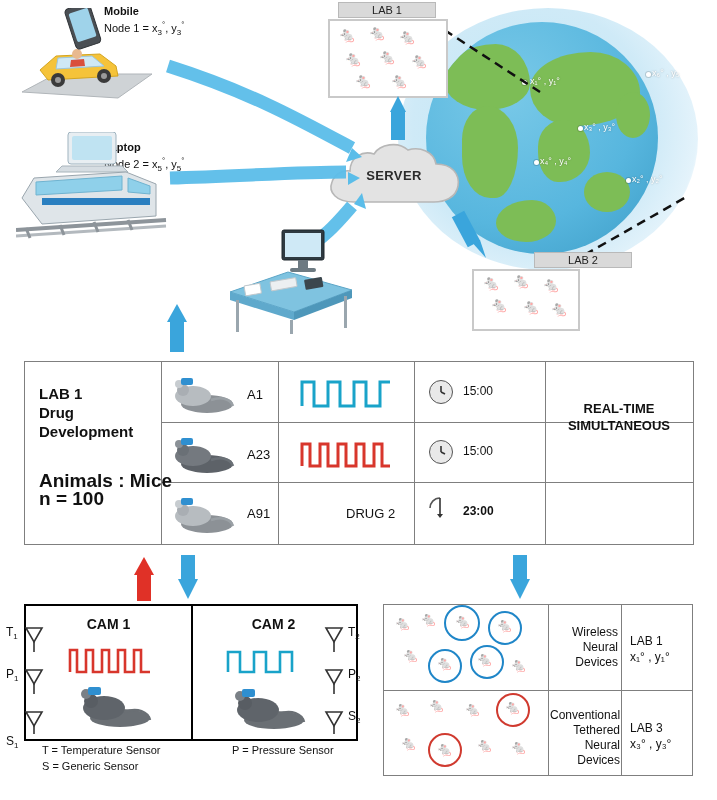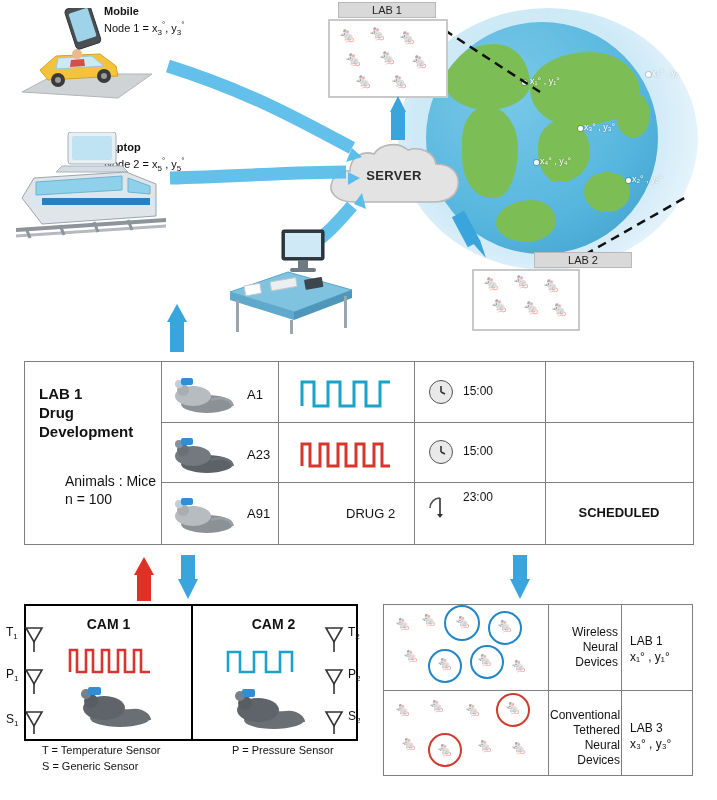--- a/index.html
+++ b/index.html
@@ -52,21 +52,21 @@
   .devlabel{position:absolute;font-size:11px;line-height:14px;color:#111;}
   .devlabel b{font-weight:bold;}
   .sup{font-size:8px;vertical-align:super;}
   .sub{font-size:8px;vertical-align:sub;}
 
   
   #labtable{position:absolute;left:24px;top:361px;width:668px;height:182px;border:1px solid #7f7f7f;background:#fff;}
   .vline{position:absolute;top:0;bottom:0;width:1px;background:#7f7f7f;}
   .hline{position:absolute;left:0;right:0;height:1px;background:#7f7f7f;}
   .lab-title{position:absolute;left:14px;top:22px;width:130px;font-size:15px;font-weight:bold;line-height:19px;}
-  .lab-sub{position:absolute;left:14px;top:110px;width:140px;font-size:14px;font-weight:normal;line-height:18px;margin-left:26px;}
+  .lab-sub{position:absolute;left:14px;top:110px;width:140px;font-size:19px;font-weight:bold;line-height:18px;}
   .animal-id{position:absolute;font-size:13px;}
   .rt-text{position:absolute;font-size:13px;font-weight:bold;text-align:center;line-height:17px;}
   .clockface{position:absolute;width:22px;height:22px;border-radius:50%;border:1.5px solid #555;background:#e9e9e9;}
   .clock-time{position:absolute;font-size:12px;}
 
   
   #cam{position:absolute;left:24px;top:604px;width:330px;height:133px;border:2px solid #000;background:#fff;}
   .camtitle{position:absolute;top:10px;font-size:14px;font-weight:bold;text-align:center;width:50%;}
   .camdiv{position:absolute;left:50%;top:0;bottom:0;width:2px;background:#000;}
   .sensor-lbl{position:absolute;font-size:12px;}
@@ -309,23 +309,26 @@
     <path d="M38,28 C50,24 58,28 60,34" stroke="#9aa0a5" stroke-width="2.5" fill="none"></path>
     <rect x="8" y="6" width="12" height="7" rx="2" fill="#2f8fd0"></rect>
   </svg>
   <div class="animal-id" style="left:222px;top:144px;">A91</div>
   <div class="animal-id" style="left:285px;top:144px;margin-left:36px;">DRUG 2</div>
   <svg class="abs" style="left:402px;top:134px;width:26px;height:26px;">
     <path d="M13,2 C7,2 3,7 3,12" stroke="#555" stroke-width="1.6" fill="none"></path>
     <line x1="13" y1="2" x2="13" y2="20" stroke="#333" stroke-width="1.6"></line>
     <path d="M10,18 L13,22 L16,18" fill="#333"></path>
   </svg>
-  <div class="clock-time" style="left:438px;top:128px;">23:00</div>
-
-  <div class="rt-text" style="left:521px;top:142px;width:146px;">SCHEDULED</div>
+  <div class="clock-time" style="left:438px;top:142px;font-weight:bold;">23:00</div>
+
+  <div class="rt-text" style="left:521px;top:38px;width:146px;">
+    <span>REAL-TIME</span><br>
+    <span>SIMULTANEOUS</span>
+  </div>
 </div>
 
 <svg class="abs" style="left:0;top:543px;width:717px;height:64px;pointer-events:none;">
 
   <path d="M144,58 L144,30" stroke="#e03127" stroke-width="14" fill="none"></path>
   <path d="M134,32 L144,14 L154,32 z" fill="#e03127"></path>
 
   <path d="M188,12 L188,38" stroke="#3aa5dc" stroke-width="14" fill="none"></path>
   <path d="M178,36 L188,56 L198,36 z" fill="#3aa5dc"></path>
 
@@ -377,21 +380,21 @@
   <polygon points="326,24 342,24 334,38" fill="none" stroke="#333" stroke-width="1.6"></polygon>
   <line x1="334" y1="38" x2="334" y2="48" stroke="#333" stroke-width="1.6"></line>
   <polygon points="326,66 342,66 334,80" fill="none" stroke="#333" stroke-width="1.6"></polygon>
   <line x1="334" y1="80" x2="334" y2="90" stroke="#333" stroke-width="1.6"></line>
   <polygon points="326,108 342,108 334,122" fill="none" stroke="#333" stroke-width="1.6"></polygon>
   <line x1="334" y1="122" x2="334" y2="130" stroke="#333" stroke-width="1.6"></line>
 </svg>
 
 <div class="sensor-lbl" style="left:6px;top:625px;"><span>T</span><span class="sub">1</span></div>
 <div class="sensor-lbl" style="left:6px;top:667px;"><span>P</span><span class="sub">1</span></div>
-<div class="sensor-lbl" style="left:6px;top:712px;"><span>S</span><span class="sub">1</span></div>
+<div class="sensor-lbl" style="left:6px;top:734px;"><span>S</span><span class="sub">1</span></div>
 
 <div class="sensor-lbl" style="left:348px;top:625px;"><span>T</span><span class="sub">2</span></div>
 <div class="sensor-lbl" style="left:348px;top:667px;"><span>P</span><span class="sub">2</span></div>
 <div class="sensor-lbl" style="left:348px;top:709px;"><span>S</span><span class="sub">2</span></div>
 
 <div class="legend">
   <span style="display:inline-block;width:190px;">T = Temperature Sensor</span><span>P = Pressure Sensor</span><br>
   <span>S = Generic Sensor</span>
 </div>
 

